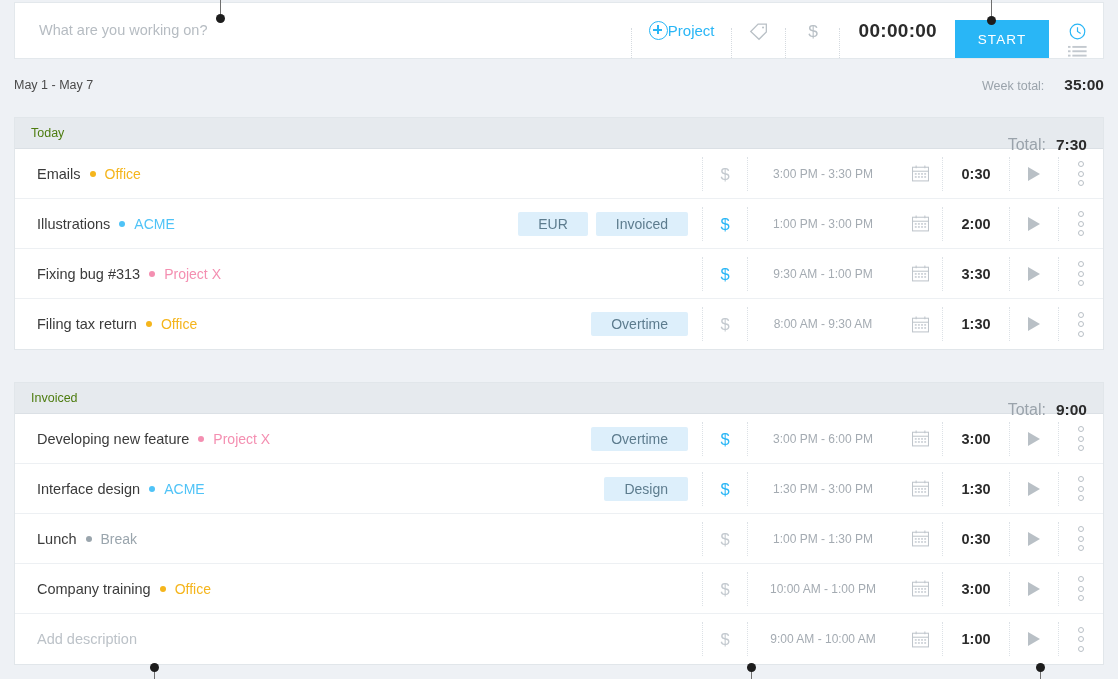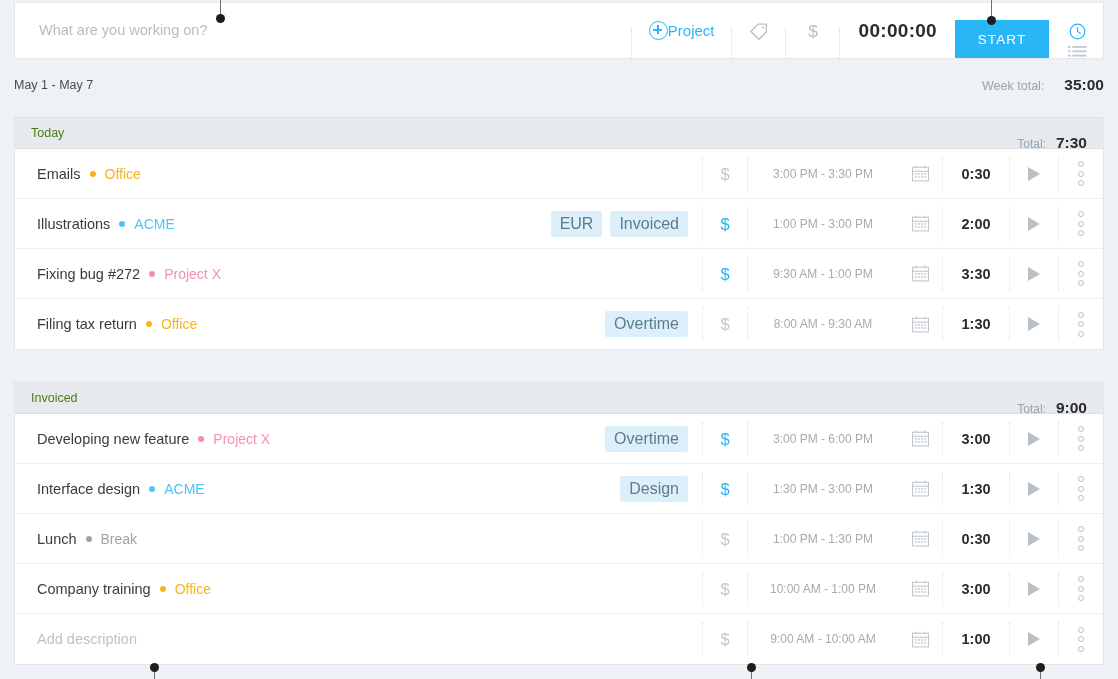--- a/index.html
+++ b/index.html
@@ -48,33 +48,33 @@
   .week-total{font-size:15.5px;font-weight:bold;color:#2b2b2b;}
 
   
   .card{position:absolute;left:14px;width:1090px;background:#fff;border:1px solid #e1e6ea;box-sizing:border-box;}
   .grp-head{
     height:31px;background:#e6eaee;border-bottom:1px solid #dbe0e5;
     display:flex;align-items:center;padding:0 16px;box-sizing:border-box;
   }
   .grp-title{font-size:12.5px;color:#4d7c0f;}
   .grp-right{margin-left:auto;display:flex;align-items:baseline;gap:10px;}
-  .grp-lbl{font-size:12px;color:#9aa3ab;margin-top:23px;}
+  .grp-lbl{font-size:16px;color:#9aa3ab;margin-top:23px;}
   .grp-total{font-size:15.5px;font-weight:bold;color:#2b2b2b;}
 
   .row{height:50px;display:flex;align-items:center;border-bottom:1px solid #edf0f3;box-sizing:border-box;}
   .row:last-child{border-bottom:none;}
   .r-desc{display:flex;align-items:center;gap:9px;padding-left:22px;flex:1 1 auto;min-width:0;}
   .r-task{font-size:14.5px;color:#3b3b3b;white-space:nowrap;}
   .r-dot{width:6px;height:6px;border-radius:50%;flex:0 0 auto;}
   .r-proj{font-size:14px;white-space:nowrap;}
   .r-placeholder{font-size:14.5px;color:#bcc2c8;padding-left:22px;flex:1 1 auto;}
 
   .tags{display:flex;align-items:center;gap:8px;padding-right:14px;}
-  .tag{background:#ddeffb;color:#5d7c8e;font-size:16px;padding:4px 9px;border-radius:2px;white-space:nowrap;}
+  .tag{background:#ddeffb;color:#5d7c8e;font-size:14px;padding:4px 20px;border-radius:2px;white-space:nowrap;}
 
   .cell{display:flex;align-items:center;justify-content:center;height:34px;}
   .dot-sep{border-left:1px dotted #dce1e6;height:34px;}
   .c-money{width:44px;cursor:pointer;}
   .c-time{width:150px;font-size:12px;color:#a4abb2;justify-content:center;}
   .c-cal{width:44px;cursor:pointer;}
   .c-dur{width:66px;font-size:14.5px;font-weight:bold;color:#2b2b2b;justify-content:center;}
   .c-play{width:48px;cursor:pointer;}
   .c-menu{width:44px;cursor:pointer;}
 
@@ -255,21 +255,21 @@
           <div class="cell c-menu">
             <span class="kebab">
               <i></i>
               <i></i>
               <i></i>
             </span>
           </div>
         </div>
         <div class="row">
           <div class="r-desc">
-            <span class="r-task">Fixing bug #272</span>
+            <span class="r-task">Fixing bug #313</span>
             <span class="r-dot" style="background:#f48fb1"></span>
             <span class="r-proj" style="color:#f48fb1">Project X</span>
           </div>
           <div class="tags"></div>
           <div class="dot-sep"></div>
           <div class="cell c-money">
             <svg width="18" height="22" viewBox="0 0 18 24">
               <text x="9" y="18" text-anchor="middle" font-family="Liberation Sans, sans-serif" font-size="18" fill="#29b6f6">$</text>
             </svg>
           </div>

